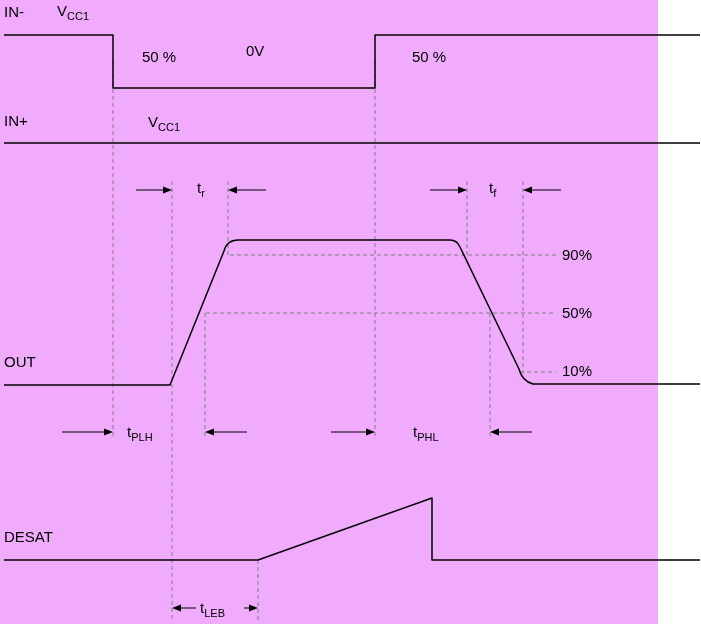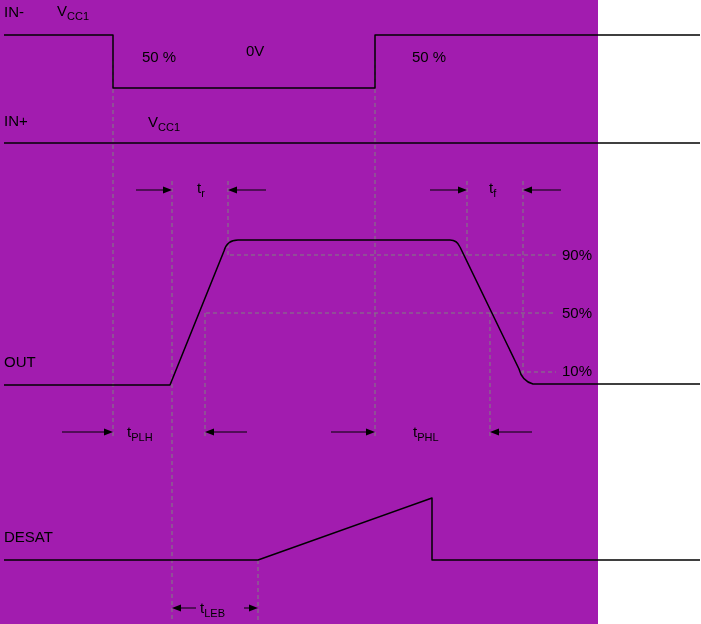--- a/index.html
+++ b/index.html
@@ -1,20 +1,20 @@
 <!DOCTYPE html>
 <html><head>
 <meta charset="utf-8">
 <style>
   html, body { margin: 0; padding: 0; background: #ffffff; }
   .canvas {
     position: relative;
-    width: 598px;
+    width: 658px;
     height: 624px;
-    background: #a21caf;
+    background: #f0abfc;
     font-family: "Liberation Sans", sans-serif;
   }
   svg text {
     font-family: "Liberation Sans", sans-serif;
     font-size: 15px;
     fill: #000000;
   }
   svg .sub { font-size: 11px; }
   .wave { fill: none; stroke: #000000; stroke-width: 1.5; stroke-linejoin: round; }
   .meas { stroke: #000000; stroke-width: 1; }

